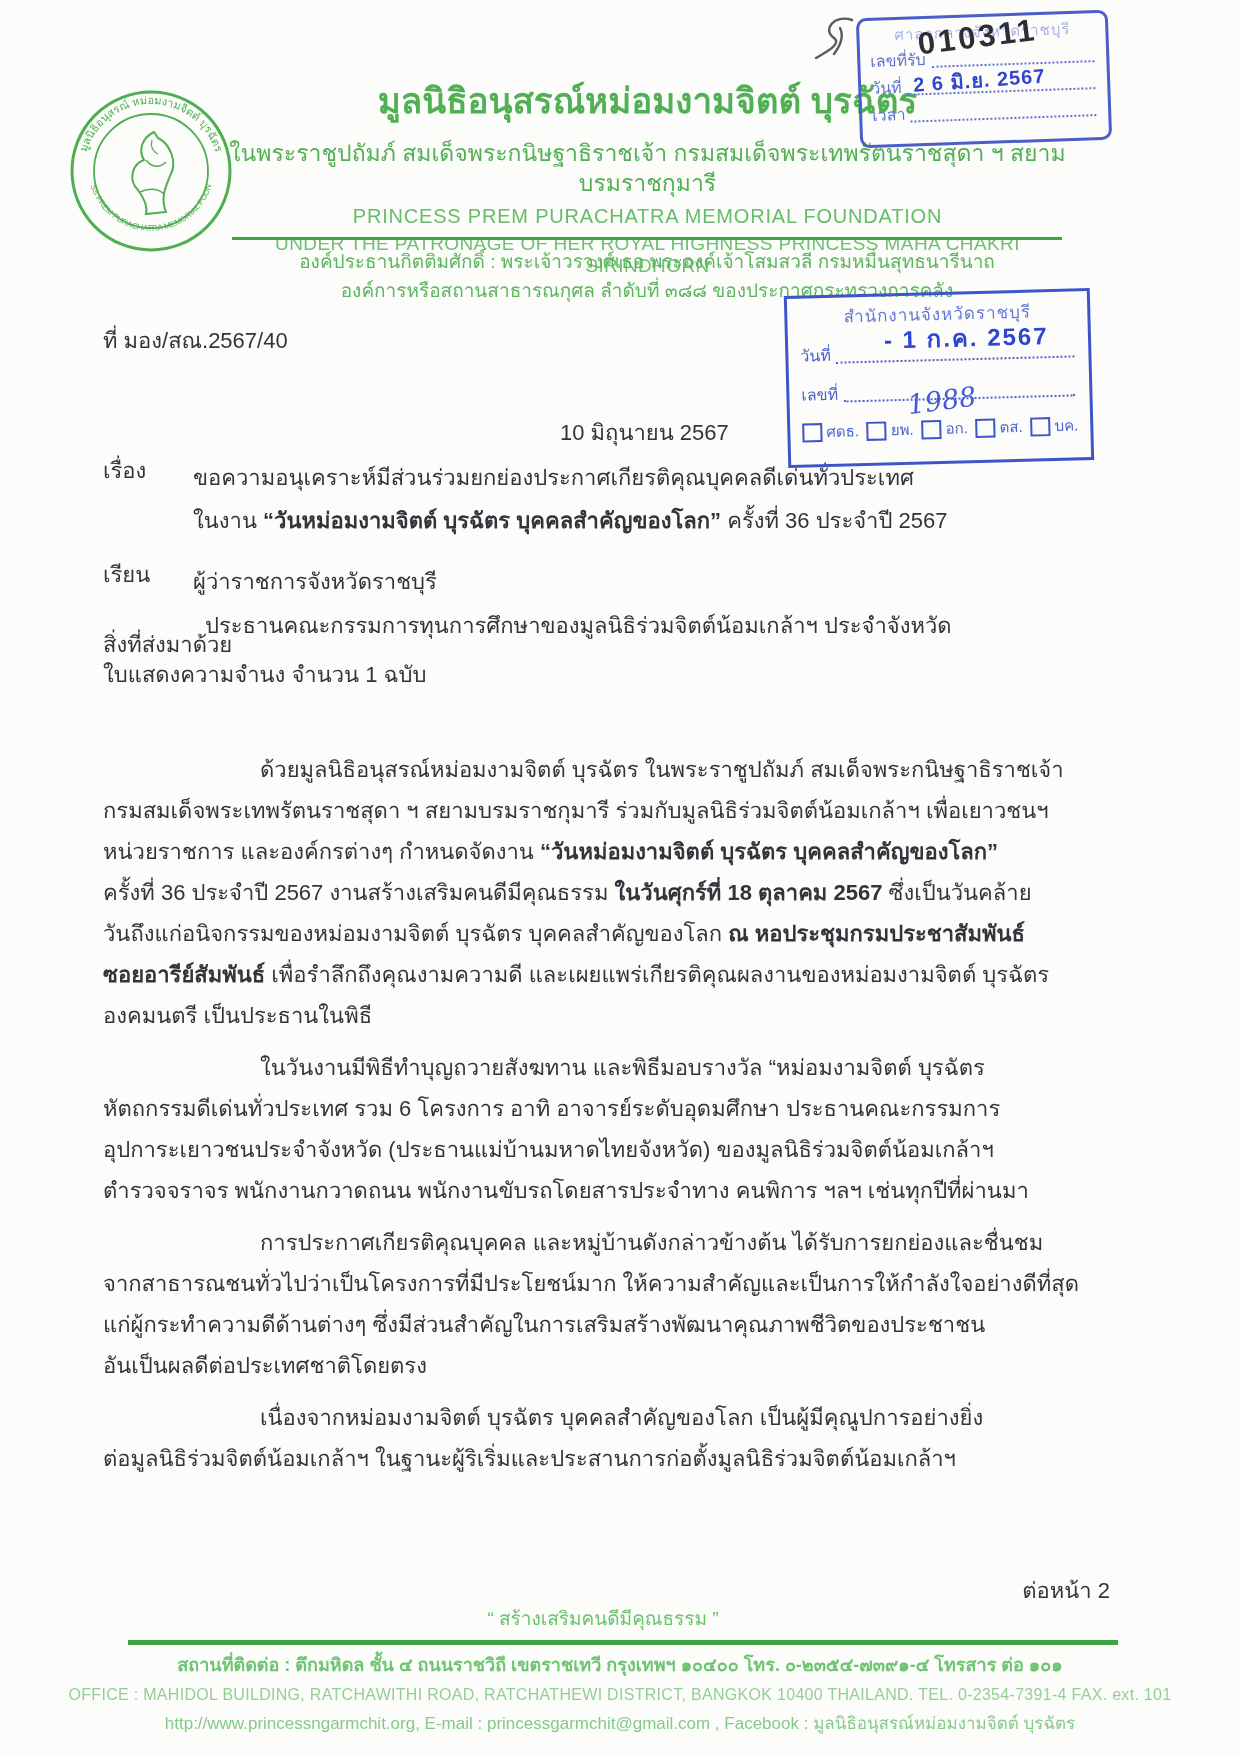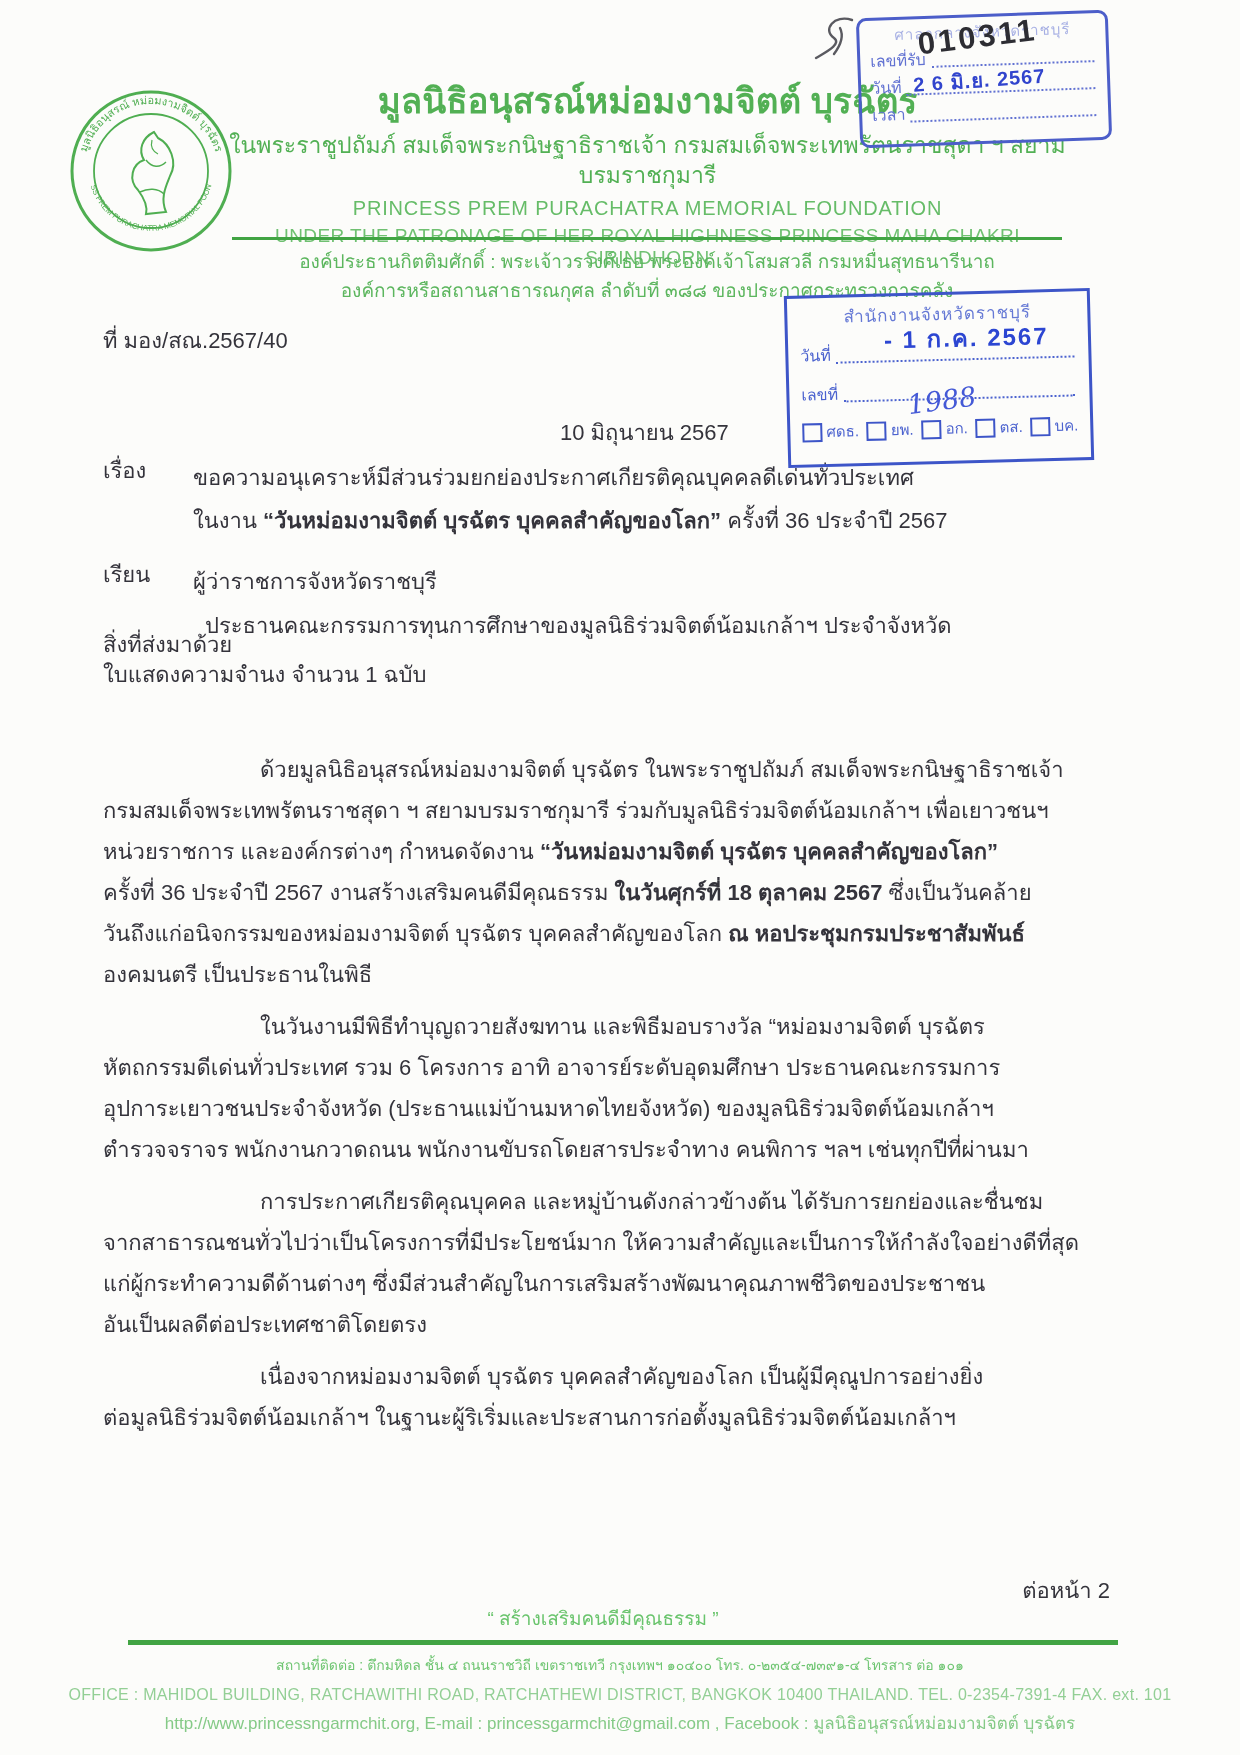--- a/index.html
+++ b/index.html
@@ -7,21 +7,21 @@
     --green-faint:#93cf95; --blue:#4a5ecb; --blue-vivid:#2c46d2;
     --ink:#34333b;
   }
   html,body{margin:0;padding:0;background:#e8e8e8;}
   .page{position:relative;width:1240px;height:1755px;background:#fcfcfa;overflow:hidden;
         font-family:"Liberation Sans","DejaVu Sans",sans-serif;color:var(--ink);}
   
   .logo{position:absolute;left:68px;top:88px;width:166px;height:166px;}
   .hdr{position:absolute;left:225px;top:80px;width:845px;text-align:center;}
   .hdr-title{font-size:35px;font-weight:bold;color:var(--green);line-height:42px;}
-  .hdr-sub{font-size:23px;color:var(--green);margin-top:8px;line-height:30px;}
+  .hdr-sub{font-size:23px;color:var(--green);margin-top:16px;line-height:30px;}
   .hdr-en1{font-size:20px;color:#66bc68;margin-top:7px;letter-spacing:.8px;}
   .hdr-en2{font-size:19px;color:#6fc071;margin-top:5px;letter-spacing:.4px;}
   .hdr-rule{position:absolute;left:232px;top:237px;width:830px;height:3px;background:var(--green-dark);}
   .honorary{position:absolute;left:232px;top:247px;width:830px;text-align:center;
             color:#5cb65e;font-size:19px;line-height:29px;}
   
   .stamp{position:absolute;box-sizing:border-box;z-index:6;}
   .stamp1{left:858px;top:14px;width:252px;height:130px;transform:rotate(-2deg);
           border:3px solid #4c5ec9;border-radius:10px;color:#6272d2;padding:3px 10px 4px;}
   .s-office{font-size:15px;text-align:center;opacity:.55;letter-spacing:1px;white-space:nowrap;}
@@ -55,21 +55,21 @@
   .attach{left:103px;top:630px;flex-direction:column;} .attach .flabel{width:168px;}
   .b{font-weight:bold;}
   .paragraphs{position:absolute;left:103px;top:749px;width:1005px;font-size:22px;z-index:2;}
   .para{margin-bottom:11px;}
   .bline{line-height:41px;white-space:nowrap;}
   .bline.indent{padding-left:157px;}
   .continue{right:130px;top:1576px;}
   .slogan{left:103px;top:1604px;width:1000px;text-align:center;color:#69c46c;font-size:19px;}
   .footer-rule{position:absolute;left:128px;top:1640px;width:990px;height:5px;background:var(--green-dark);}
   .footer{position:absolute;left:55px;top:1650px;width:1130px;text-align:center;}
-  .f-th{color:var(--green-soft);font-size:14px;line-height:30px;}
+  .f-th{color:var(--green-soft);font-size:18px;line-height:30px;font-weight:bold;}
   .f-en{color:var(--green-faint);font-size:16px;line-height:29px;letter-spacing:.3px;}
   .f-url{color:#85ca87;font-size:17px;line-height:29px;}
 </style>
 </head>
 <body>
 
 <div class="page">
 
   <div class="logo">
     <svg width="166" height="166" viewBox="0 0 166 166">
@@ -190,20 +190,21 @@
     <span class="fcontent">ใบแสดงความจำนง  จำนวน  1  ฉบับ</span>
   </div>
 
   <div class="paragraphs" id="paras">
       <div class="para">
         <div class="bline indent"><span>ด้วยมูลนิธิอนุสรณ์หม่อมงามจิตต์ บุรฉัตร ในพระราชูปถัมภ์ สมเด็จพระกนิษฐาธิราชเจ้า</span></div>
         <div class="bline"><span>กรมสมเด็จพระเทพรัตนราชสุดา ฯ สยามบรมราชกุมารี ร่วมกับมูลนิธิร่วมจิตต์น้อมเกล้าฯ เพื่อเยาวชนฯ</span></div>
         <div class="bline"><span>หน่วยราชการ และองค์กรต่างๆ กำหนดจัดงาน </span><span class="b">“วันหม่อมงามจิตต์ บุรฉัตร บุคคลสำคัญของโลก”</span></div>
         <div class="bline"><span>ครั้งที่ 36 ประจำปี 2567 งานสร้างเสริมคนดีมีคุณธรรม </span><span class="b">ในวันศุกร์ที่ 18 ตุลาคม 2567</span><span> ซึ่งเป็นวันคล้าย</span></div>
         <div class="bline"><span>วันถึงแก่อนิจกรรมของหม่อมงามจิตต์ บุรฉัตร บุคคลสำคัญของโลก </span><span class="b">ณ หอประชุมกรมประชาสัมพันธ์</span></div>
+        <div class="bline"><span class="b">ซอยอารีย์สัมพันธ์</span><span> เพื่อรำลึกถึงคุณงามความดี และเผยแพร่เกียรติคุณผลงานของหม่อมงามจิตต์ บุรฉัตร</span></div>
         <div class="bline"><span>องคมนตรี  เป็นประธานในพิธี</span></div>
       </div>
       <div class="para">
         <div class="bline indent"><span>ในวันงานมีพิธีทำบุญถวายสังฆทาน และพิธีมอบรางวัล “หม่อมงามจิตต์ บุรฉัตร</span></div>
         <div class="bline"><span>หัตถกรรมดีเด่นทั่วประเทศ รวม 6 โครงการ อาทิ อาจารย์ระดับอุดมศึกษา ประธานคณะกรรมการ</span></div>
         <div class="bline"><span>อุปการะเยาวชนประจำจังหวัด (ประธานแม่บ้านมหาดไทยจังหวัด) ของมูลนิธิร่วมจิตต์น้อมเกล้าฯ</span></div>
         <div class="bline"><span>ตำรวจจราจร พนักงานกวาดถนน พนักงานขับรถโดยสารประจำทาง คนพิการ ฯลฯ  เช่นทุกปีที่ผ่านมา</span></div>
       </div>
       <div class="para">
         <div class="bline indent"><span>การประกาศเกียรติคุณบุคคล และหมู่บ้านดังกล่าวข้างต้น ได้รับการยกย่องและชื่นชม</span></div>

